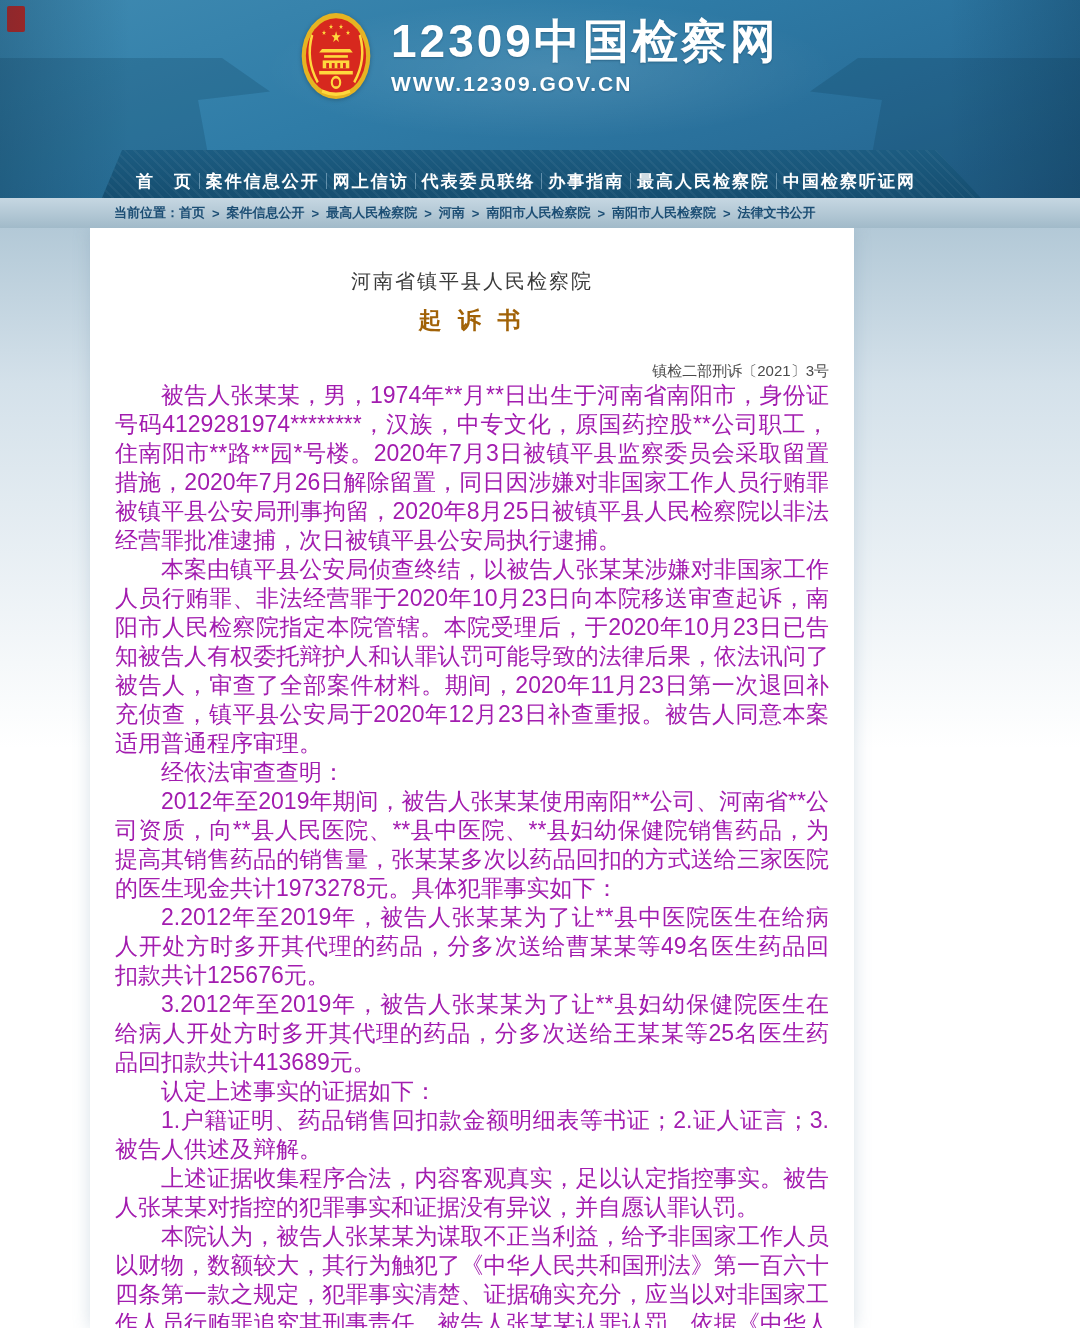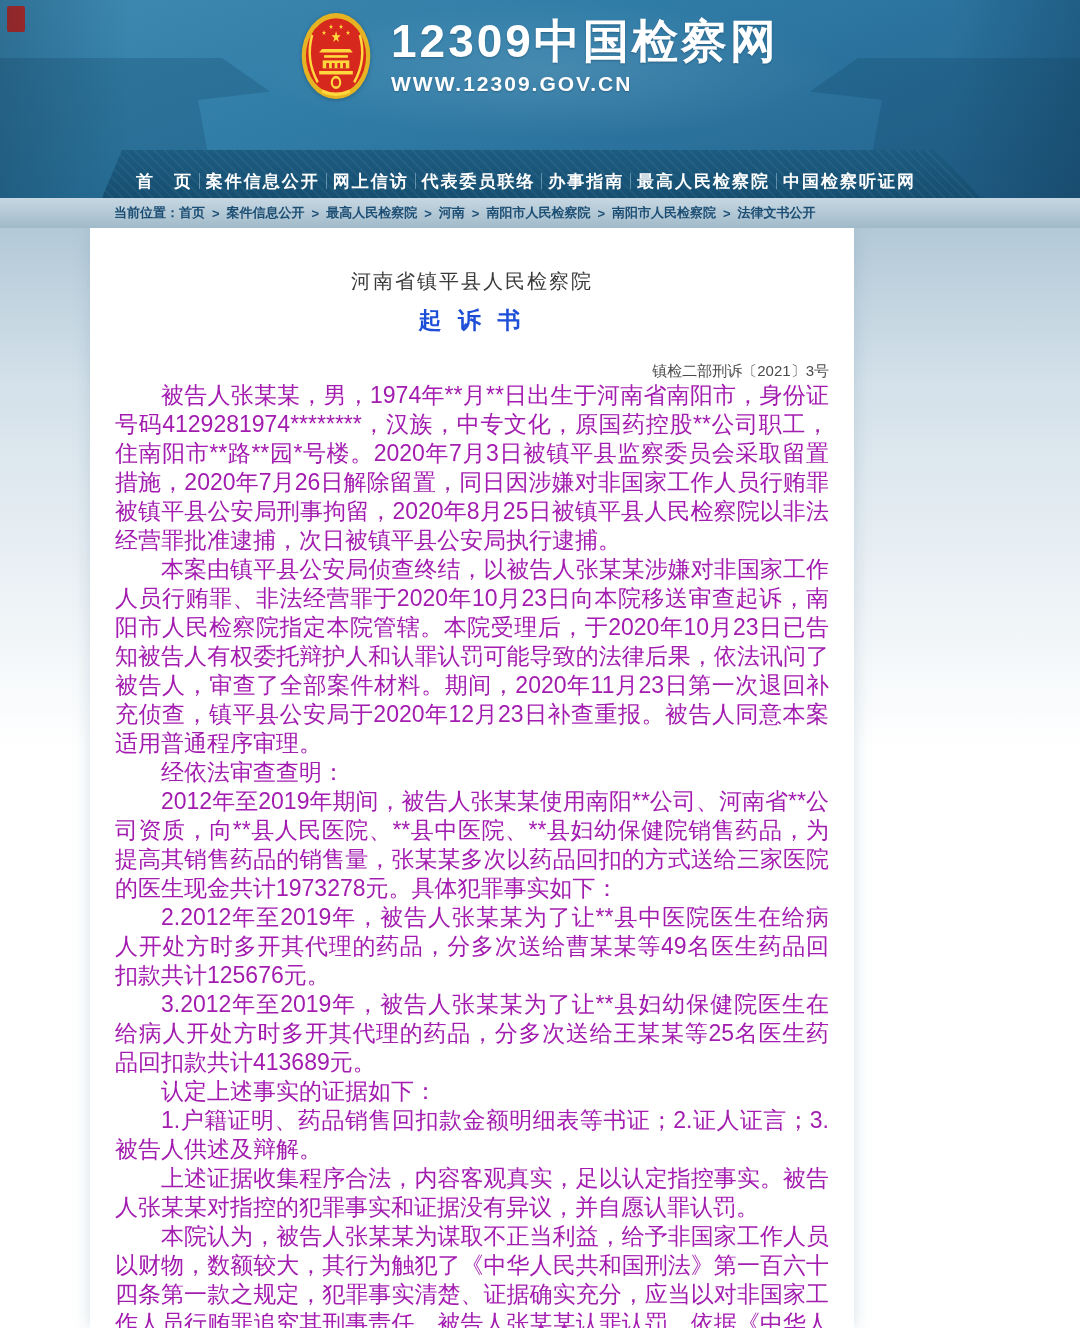--- a/index.html
+++ b/index.html
@@ -50,21 +50,21 @@
   .crumb-sep { margin:0 7px; font-weight:700; }
 
   
   .bg-fade { position:absolute; top:228px; left:0; width:100%; height:520px;
     background:linear-gradient(180deg,#b3c9d7 0%, #d4e1ea 30%, rgba(255,255,255,0) 100%); }
 
   
   .doc-card { position:absolute; top:228px; left:90px; width:764px; height:1100px; background:#ffffff;
     box-shadow:0 0 16px rgba(110,145,170,0.28); padding:40px 25px 0 25px; z-index:1; }
   .court-title { text-align:center; font-size:20px; font-weight:500; color:#3a3a3a; letter-spacing:2px; }
-  .doc-title { text-align:center; font-size:23px; font-weight:700; color:#1d4ed8; letter-spacing:5px; margin-top:10px; }
+  .doc-title { text-align:center; font-size:23px; font-weight:700; color:#a16207; letter-spacing:5px; margin-top:10px; }
   .doc-number { text-align:right; font-size:15px; color:#4a4a4a; margin-top:26px; }
   .para { font-size:23px; line-height:29px; color:#a21caf; text-align:justify; text-indent:2em; }
   .cizhi { margin-top:8px; }
   .noindent { text-indent:0; }
   .sig { margin-left:258px; }
   .sig .para { text-indent:0; line-height:30px; text-align:left; }
   .doc-date { margin:27px 0 0 258px; font-size:17px; color:#3f3f3f; line-height:29px; }
 </style>
 </head>
 <body>

